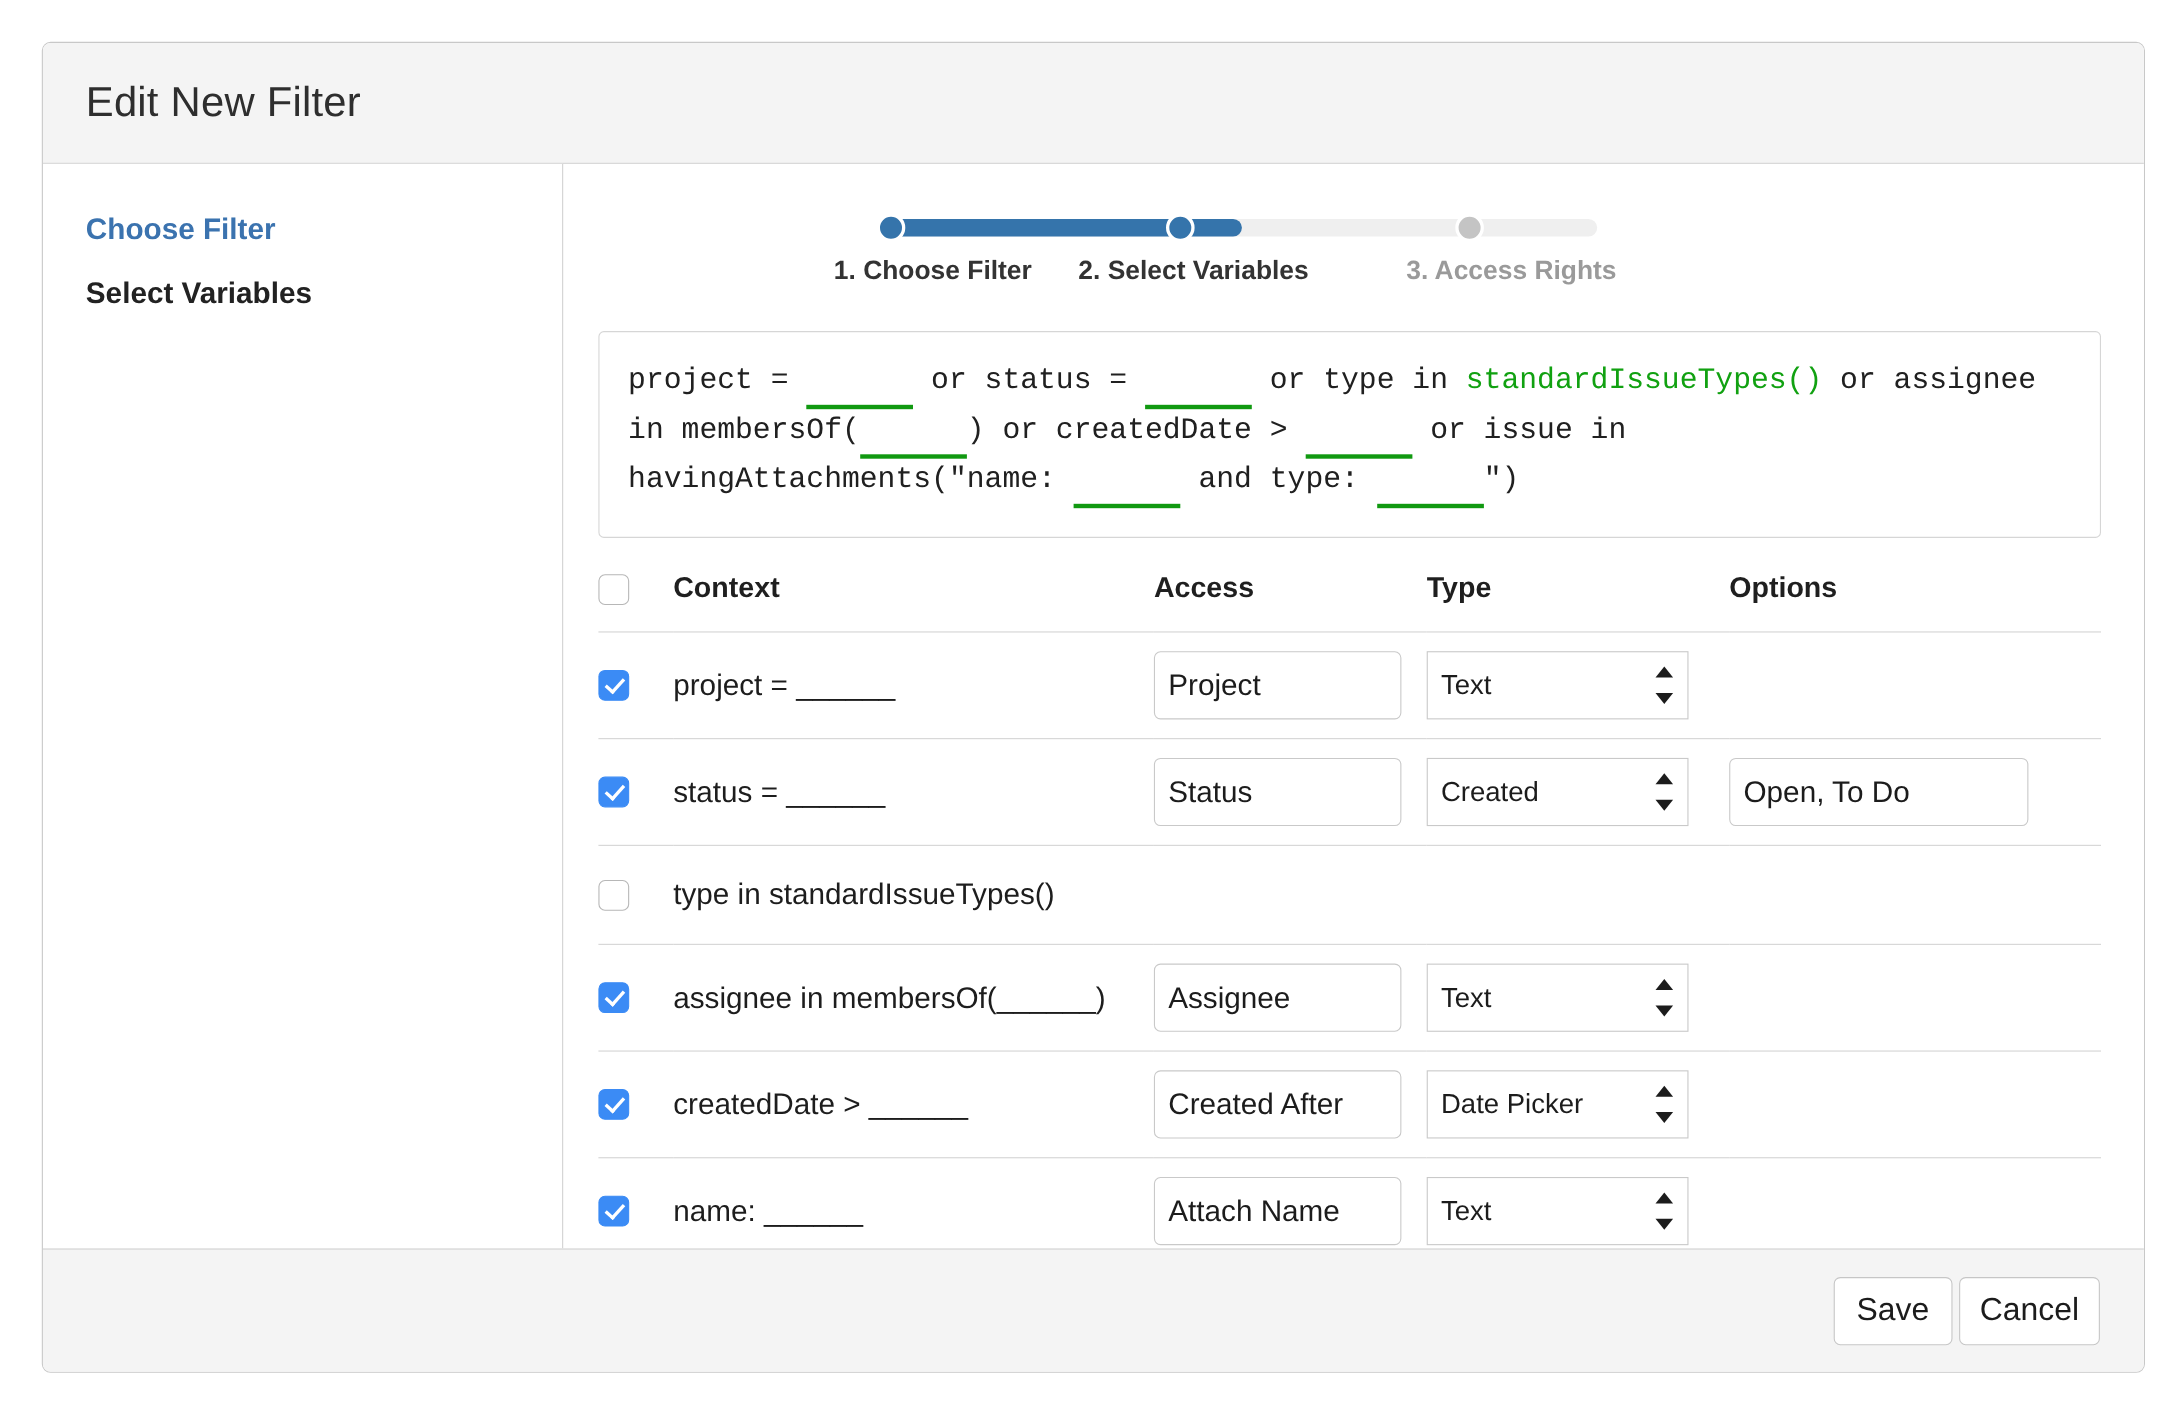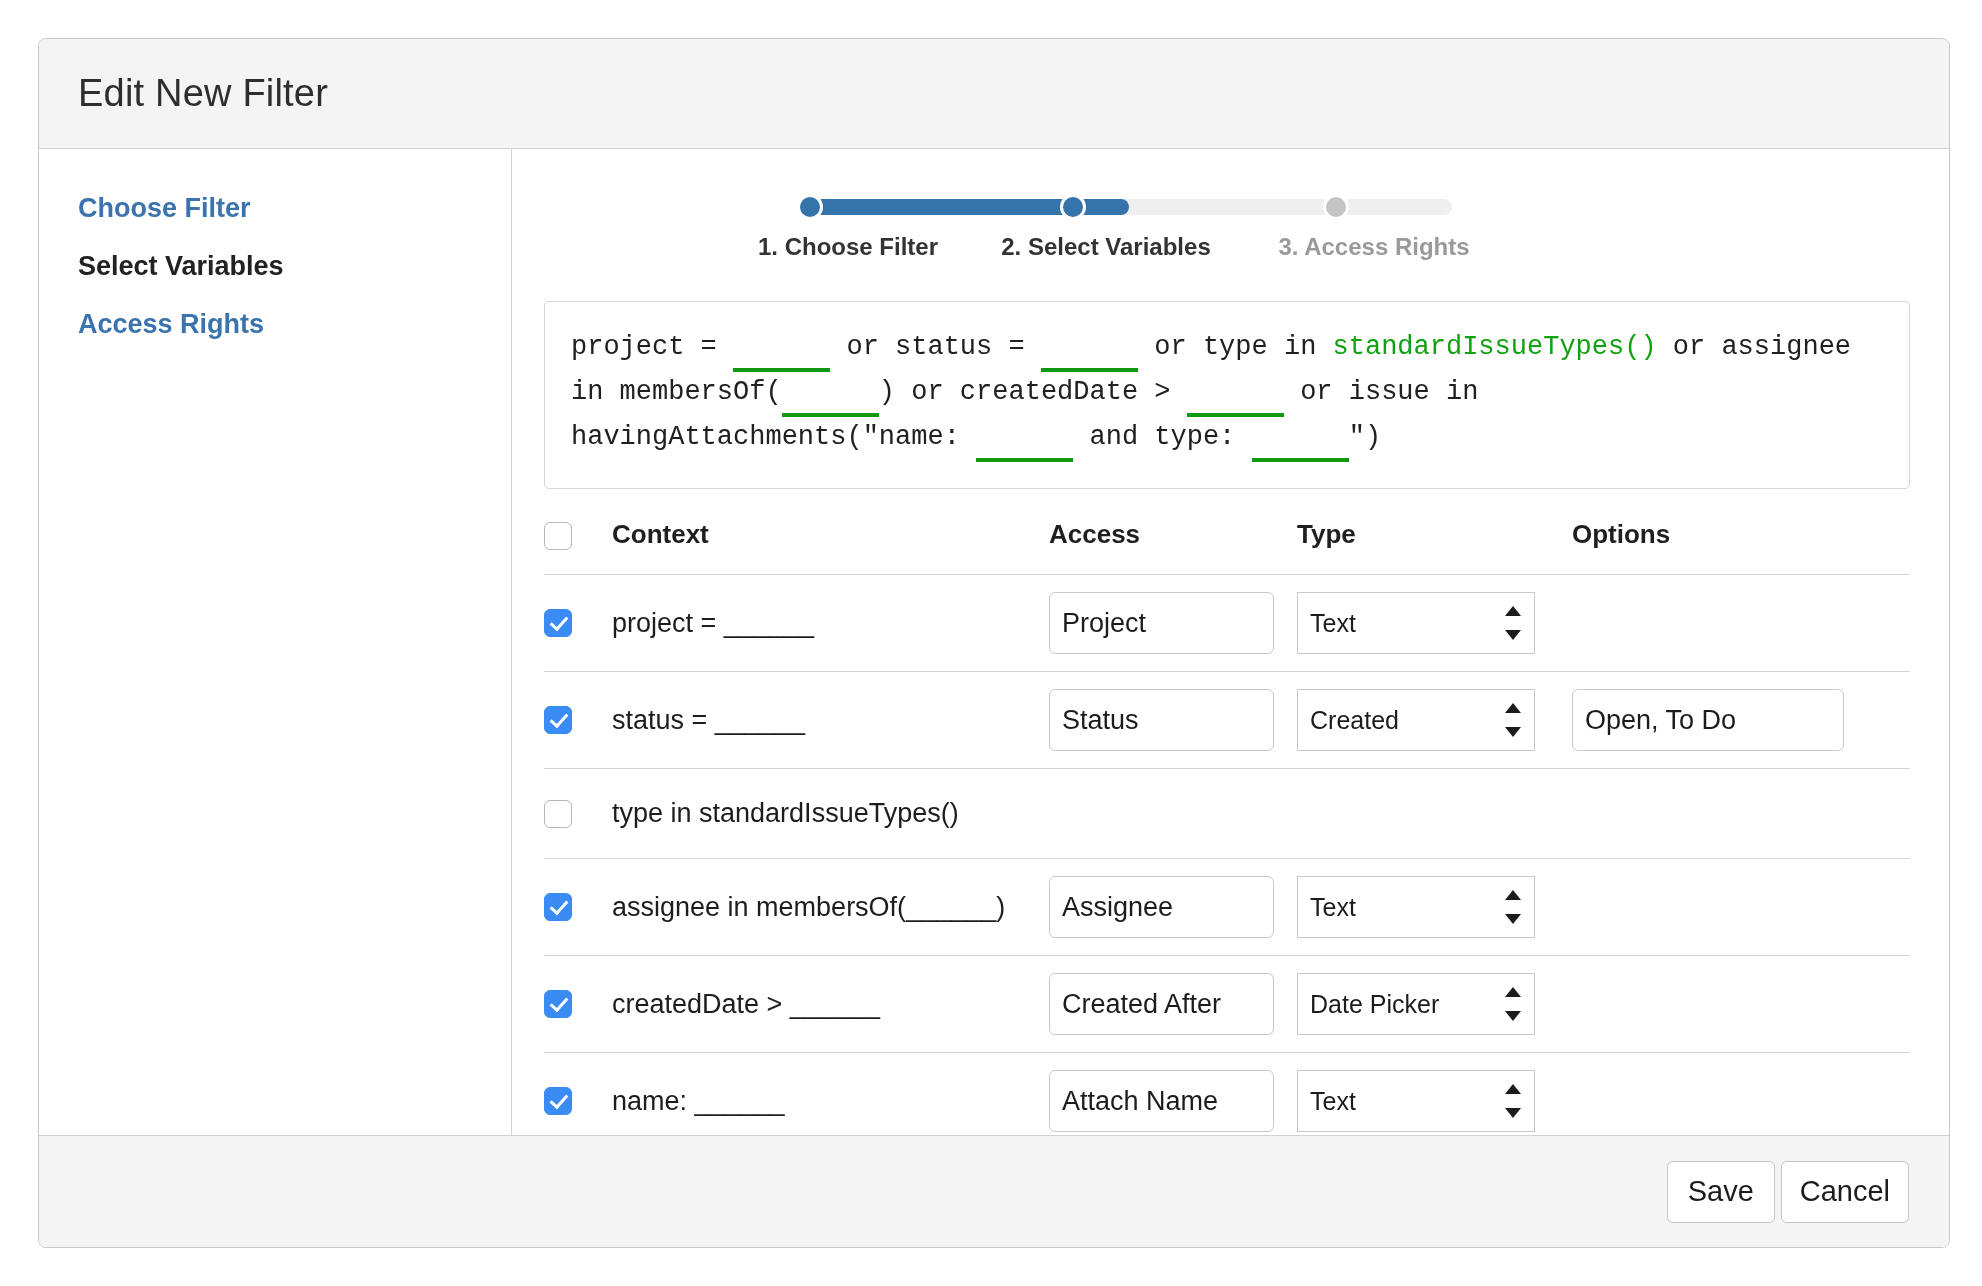--- a/index.html
+++ b/index.html
@@ -132,21 +132,21 @@
   .stepper-label {
     position: absolute;
     font-size: 24px;
     font-weight: bold;
     color: #333333;
     white-space: nowrap;
     transform: translateX(-50%);
     margin-left: 38px;
   }
   .stepper-label.l1 { left: 298px; }
-  .stepper-label.l2 { left: 556px; }
+  .stepper-label.l2 { left: 535px; }
   .stepper-label.l3 { left: 824px; color: #9a9a9a; }
 
   
   .query-box {
     margin: 18px 39px 0 32px;
     border: 1px solid #d6d6d6;
     border-radius: 5px;
     background: #ffffff;
     padding: 25px 26px 26px 26px;
     box-sizing: border-box;
@@ -332,21 +332,20 @@
 
   <div class="dialog-header">
     <div class="dialog-title">Edit New Filter</div>
   </div>
 
   <div class="dialog-body">
 
     <div class="sidebar">
       <div class="sidebar-item">Choose Filter</div>
       <div class="sidebar-item active">Select Variables</div>
-      <div class="sidebar-item">Access Rights</div>
     </div>
 
     <div class="main">
 
       <div class="stepper">
         <div class="stepper-track">
           <div class="stepper-fill"></div>
         </div>
         <div class="stepper-dot d1"></div>
         <div class="stepper-dot d2"></div>

